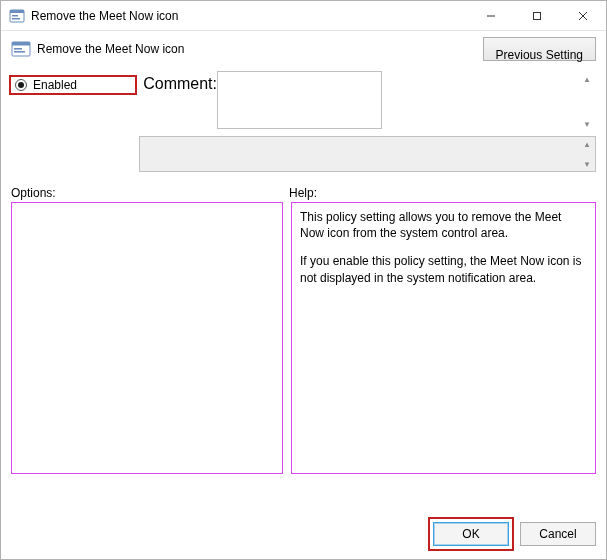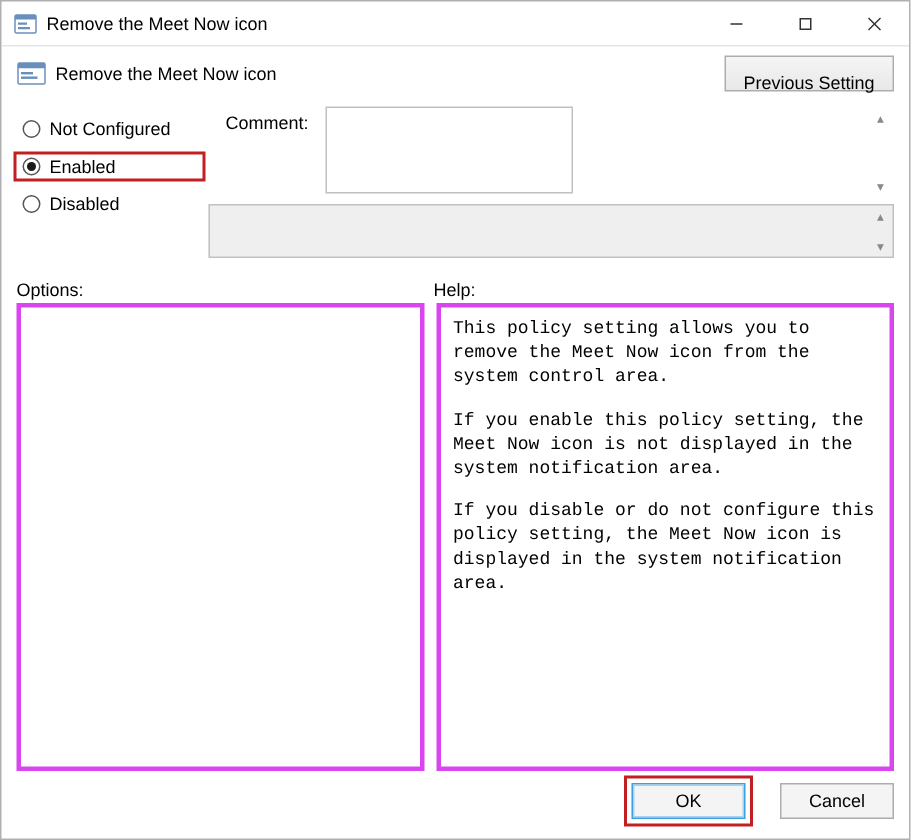--- a/index.html
+++ b/index.html
@@ -104,23 +104,23 @@
 
   .fields-col {
     flex: 1 1 auto;
   }
   .field-row {
     display: flex;
     margin-bottom: 4px;
   }
   .field-label {
     width: 78px;
-    text-align: center;
+    text-align: right;
     padding-top: 4px;
-    font-size: 12px;
+    font-size: 16px;
   }
   .comment-box {
     flex: 1;
     height: 58px;
     border: 1px solid #c0c0c0;
     background: #fff;
     font: inherit;
     padding: 2px 4px;
     resize: none;
     position: relative;
@@ -153,42 +153,41 @@
     display: flex;
     padding: 10px 28px 2px 10px;
   }
   .panes-labels .lbl-left { width: 278px; }
   .panes {
     display: flex;
     padding: 0 10px;
     gap: 8px;
   }
   .options-pane, .help-pane {
-    border: 3px solid #d946ef;
-    height: 312px;
+    border: 1px solid #d946ef;
+    height: 272px;
     background: #fff;
     overflow: hidden;
-    font-family: Liberation Mono, monospace;
   }
   .options-pane { width: 272px; }
   .help-pane {
     flex: 1;
     padding: 6px 8px;
     font-size: 12px;
     line-height: 1.35;
   }
   .help-pane p { margin: 0 0 12px 0; }
 
   
   .buttons {
     position: absolute;
     bottom: 8px;
     right: 10px;
     display: flex;
-    gap: 18px;
+    gap: 6px;
     align-items: center;
   }
   .btn {
     width: 76px;
     height: 24px;
     background: #f4f4f4;
     border: 1px solid #adadad;
     font: inherit;
     cursor: pointer;
   }
@@ -243,31 +242,23 @@
       <rect x="3" y="12" width="11" height="1.6" fill="#6a8fbf"></rect>
     </svg>
   </span>
   <span class="app-title">Remove the Meet Now icon</span>
   <span class="spacer"></span>
   <button class="nav-btn">Previous Setting</button>
 </div>
 
 <div class="upper">
   <div class="state-col">
-    <div class="radio-row">
-      <span class="radio"></span>
-      <span>Not Configured</span>
-    </div>
     <div class="radio-row highlight">
       <span class="radio checked"></span>
       <span>Enabled</span>
-    </div>
-    <div class="radio-row">
-      <span class="radio"></span>
-      <span>Disabled</span>
     </div>
   </div>
   <div class="fields-col">
     <div class="field-row">
       <div class="field-label">Comment:</div>
       <div class="box-wrap">
         <textarea class="comment-box" style=""></textarea>
         <span class="scroll-arrow up">▴</span>
         <span class="scroll-arrow down">▾</span>
       </div>
@@ -285,21 +276,20 @@
 <div class="panes-labels">
   <div class="lbl-left">Options:</div>
   <div>Help:</div>
 </div>
 
 <div class="panes">
   <div class="options-pane"></div>
   <div class="help-pane">
     <p>This policy setting allows you to remove the Meet Now icon from the system control area.</p>
     <p>If you enable this policy setting, the Meet Now icon is not displayed in the system notification area.</p>
-    <p>If you disable or do not configure this policy setting, the Meet Now icon is displayed in the system notification area.</p>
   </div>
 </div>
 
 <div class="buttons">
   <span class="ok-wrap">
     <button class="btn default">OK</button>
   </span>
   <button class="btn">Cancel</button>
 </div>
 

